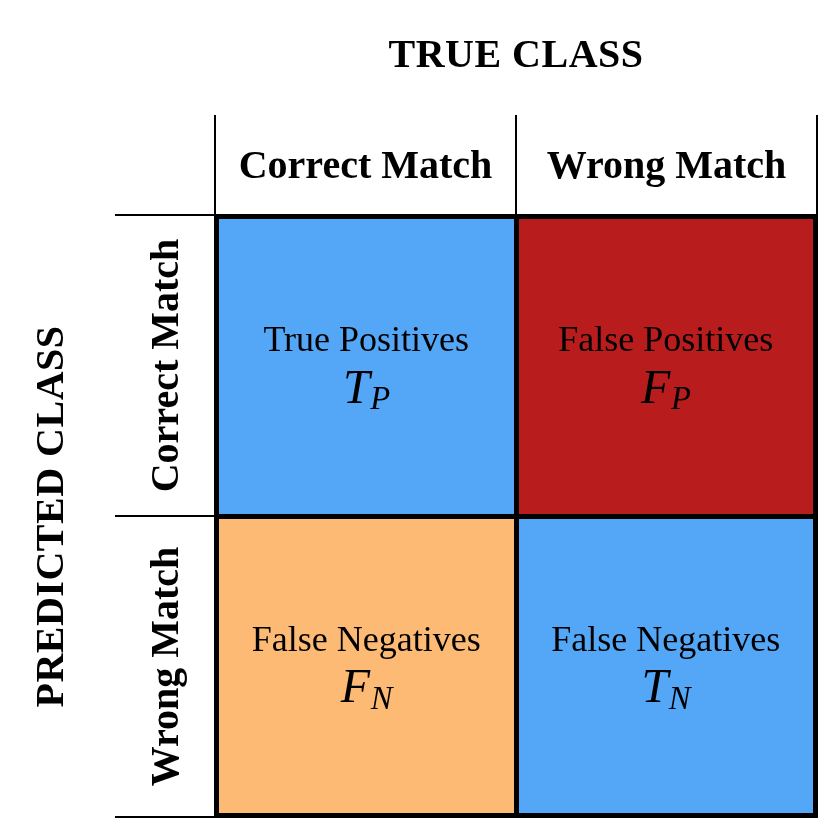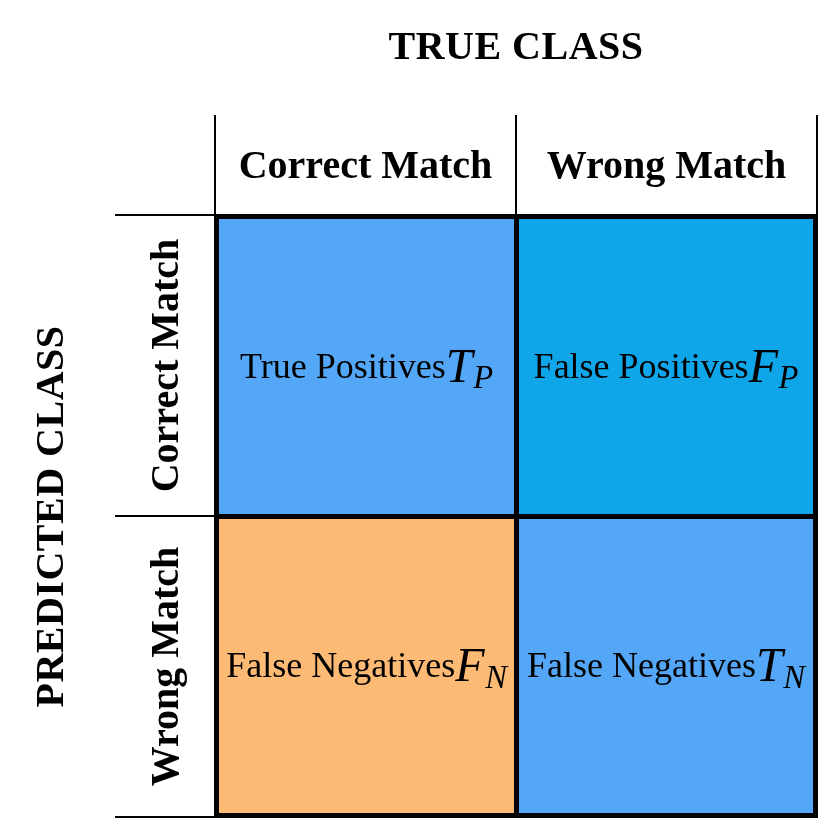--- a/index.html
+++ b/index.html
@@ -10,21 +10,21 @@
     background: #ffffff;
     font-family: "Liberation Serif", "DejaVu Serif", serif;
     color: #000000;
     overflow: hidden;
   }
 
   
   .true-class-title {
     position: absolute;
     left: 214px;
-    top: 22px;
+    top: 30px;
     width: 604px;
     text-align: center;
     font-size: 40px;
     font-weight: bold;
     letter-spacing: 0.5px;
     white-space: nowrap;
   }
 
   
   .pred-class-wrap {
@@ -103,21 +103,21 @@
     box-sizing: border-box;
     border: 5px solid #000;
     background: #000;
     display: grid;
     grid-template-columns: 1fr 1fr;
     grid-template-rows: 1fr 1fr;
     gap: 5px;
   }
   .cell {
     display: flex;
-    flex-direction: row;
+    flex-direction: column;
     align-items: center;
     justify-content: center;
   }
   .cell-label {
     font-size: 36px;
     line-height: 1.15;
     white-space: nowrap;
   }
   .cell-symbol {
     font-size: 48px;
@@ -160,21 +160,21 @@
     </div>
   </div>
 
   <div class="matrix">
 
     <div class="cell" style="background-color: rgb(84, 167, 247);">
       <span class="cell-label">True Positives</span>
       <span class="cell-symbol"><span>T</span><sub>P</sub></span>
     </div>
 
-    <div class="cell" style="background-color: #0ea5e9;">
+    <div class="cell" style="background-color: #b91c1c;">
       <span class="cell-label">False Positives</span>
       <span class="cell-symbol"><span>F</span><sub>P</sub></span>
     </div>
 
     <div class="cell" style="background-color: #fdba74;">
       <span class="cell-label">False Negatives</span>
       <span class="cell-symbol"><span>F</span><sub>N</sub></span>
     </div>
 
     <div class="cell" style="background-color: rgb(84, 167, 247);">

